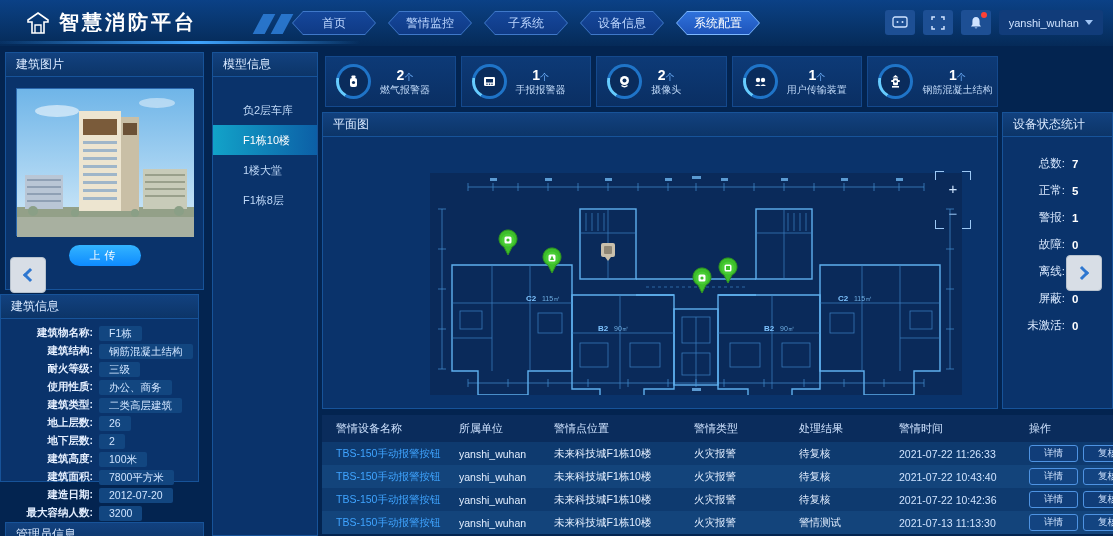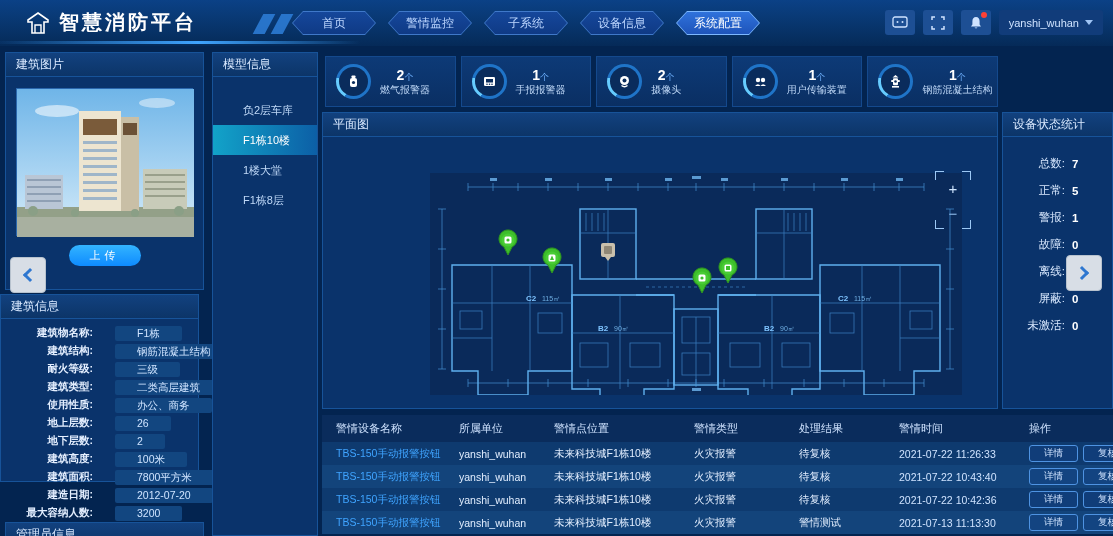--- a/index.html
+++ b/index.html
@@ -53,21 +53,21 @@
   .arrow-r { left:1066px; top:255px; }
   .chev { width:10px; height:10px; border-right:3px solid #2E77D0; border-bottom:3px solid #2E77D0; }
   .chev.left { transform:rotate(135deg); margin-left:4px; }
   .chev.right { transform:rotate(-45deg); margin-right:4px; }
 
   
   .p-info { left:0; top:294px; width:199px; height:188px; }
   .info-rows { padding-top:7px; }
   .info-row { display:flex; align-items:flex-start; height:18px; font-size:10.5px; }
   .info-label { width:92px; text-align:right; color:#E4EFFF; font-weight:bold; flex:none; }
-  .info-val { margin-left:22px; background:#124680; color:#CFE4FF; padding:0 22px; height:15px;
+  .info-val { margin-left:6px; background:#124680; color:#CFE4FF; padding:0 10px; height:15px;
               line-height:15px; border-radius:2px; white-space:nowrap; }
   .p-admin { left:5px; top:522px; width:199px; height:60px; }
 
   
   .p-model { left:212px; top:52px; width:106px; height:484px; }
   .tree { padding-top:18px; }
   .tree-root { display:flex; align-items:center; gap:6px; padding-left:12px; height:24px;
                font-size:11px; color:#D5E6FF; cursor:pointer; }
   .tree-child { height:30px; line-height:30px; padding-left:30px; font-size:11px; color:#BFD8F7; cursor:pointer; }
   .tree-child.sel { background:linear-gradient(90deg,#12A3C9,#0C5FA6); color:#FFFFFF; }
@@ -266,26 +266,26 @@
       </div>
       <div class="info-row">
         <span class="info-label">建筑结构:</span>
         <span class="info-val">钢筋混凝土结构</span>
       </div>
       <div class="info-row">
         <span class="info-label">耐火等级:</span>
         <span class="info-val">三级</span>
       </div>
       <div class="info-row">
+        <span class="info-label">使用性质:</span>
+        <span class="info-val">办公、商务</span>
+      </div>
+      <div class="info-row">
         <span class="info-label">建筑类型:</span>
         <span class="info-val">二类高层建筑</span>
-      </div>
-      <div class="info-row">
-        <span class="info-label">使用性质:</span>
-        <span class="info-val">办公、商务</span>
       </div>
       <div class="info-row">
         <span class="info-label">地上层数:</span>
         <span class="info-val">26</span>
       </div>
       <div class="info-row">
         <span class="info-label">地下层数:</span>
         <span class="info-val">2</span>
       </div>
       <div class="info-row">

